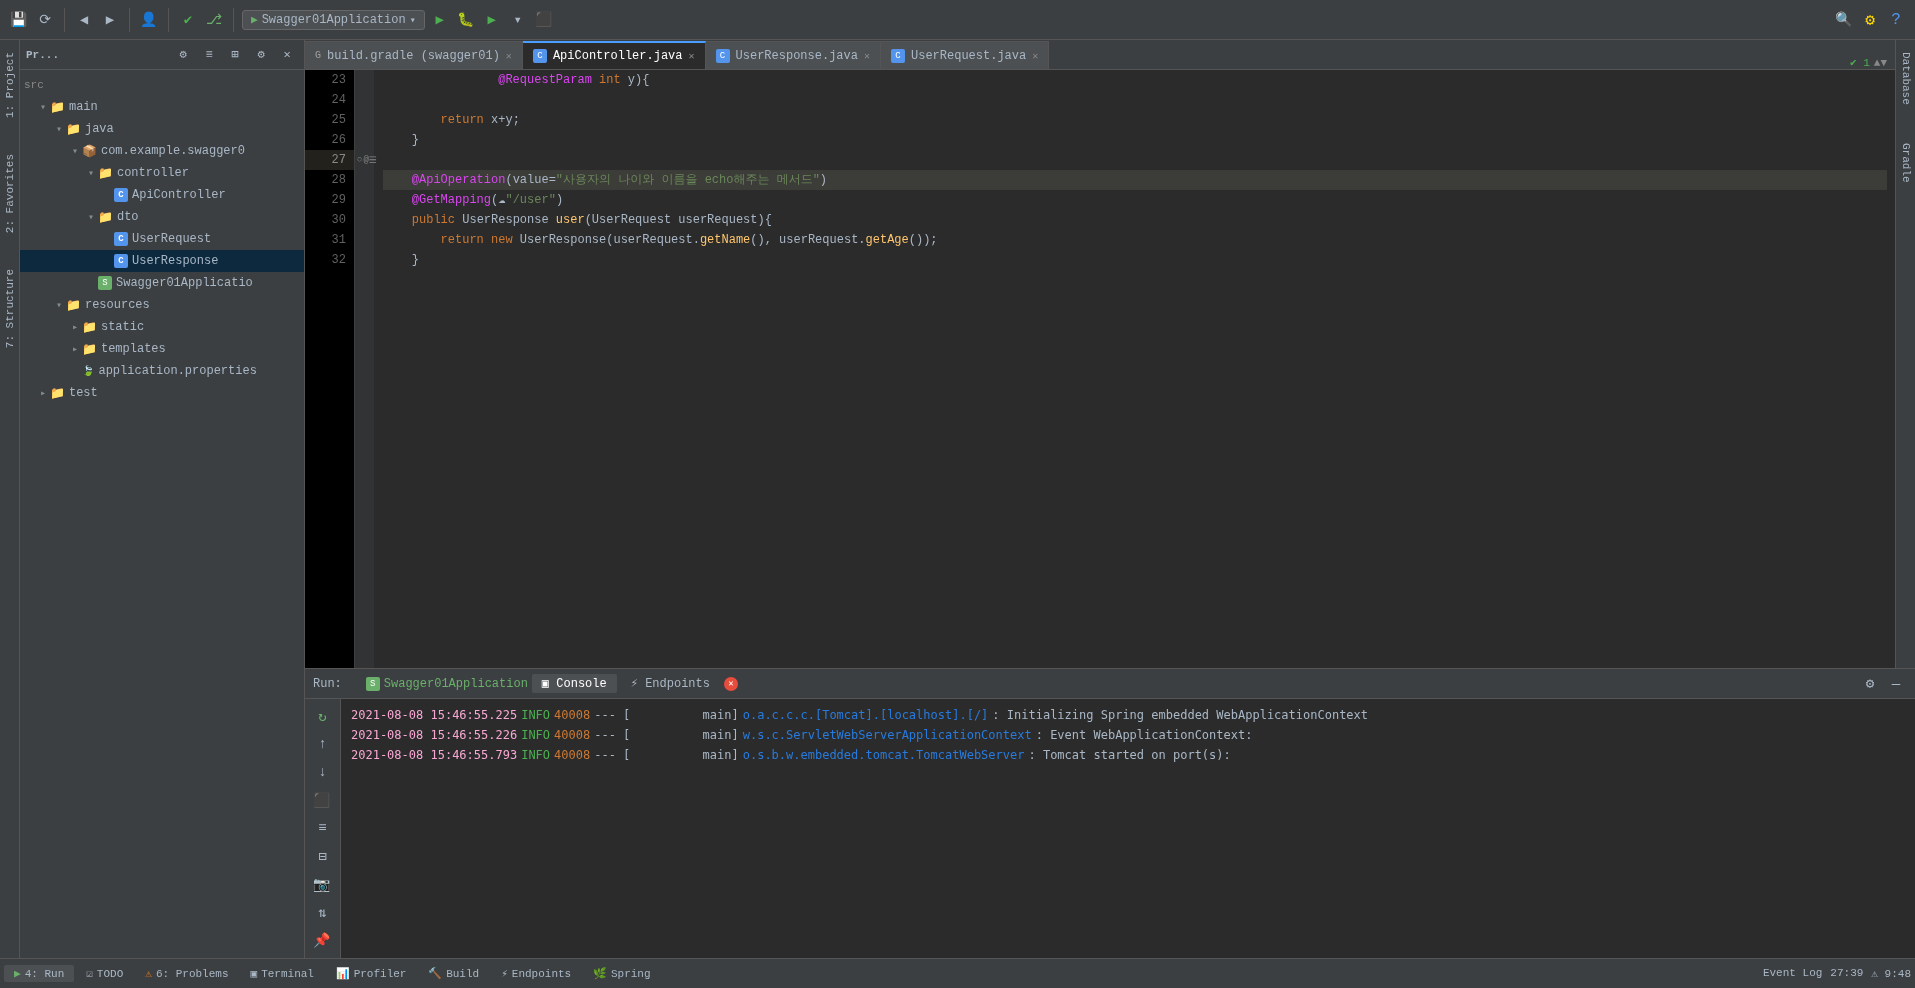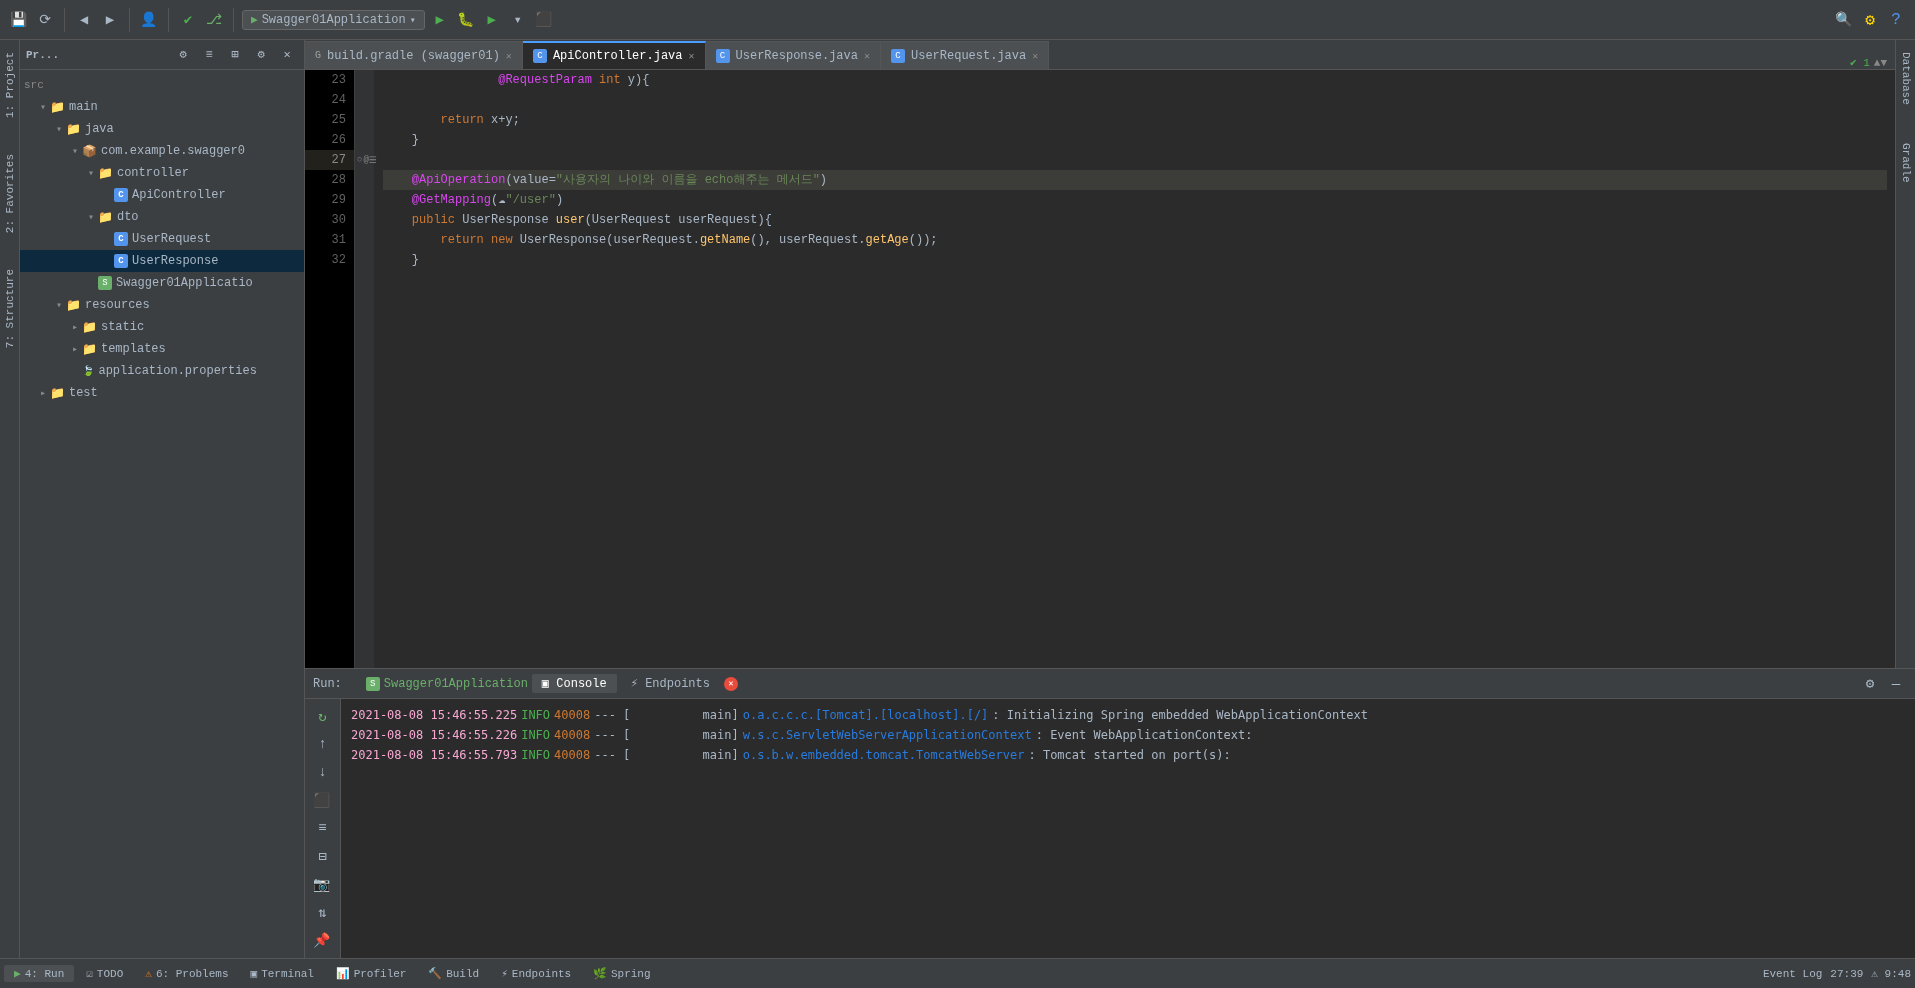--- a/index.html
+++ b/index.html
@@ -281,21 +281,21 @@
     }
     .bbar-tab {
       padding: 2px 10px;
       font-size: 11px;
       color: #a9b7c6;
       cursor: pointer;
       display: flex; align-items: center; gap: 4px;
       border-radius: 2px;
     }
     .bbar-tab.active { background: #4c5052; }
-    .bbar-right { margin-left: auto; display: flex; gap: 8px; align-items: center; font-size: 11px; }
+    .bbar-right { margin-left: auto; display: flex; gap: 8px; align-items: flex-start; font-size: 11px; }
 
     
     .app-wrapper {
       display: flex;
       flex-direction: column;
       height: 988px;
       width: 1915px;
       overflow: hidden;
     }
     .middle-section {

